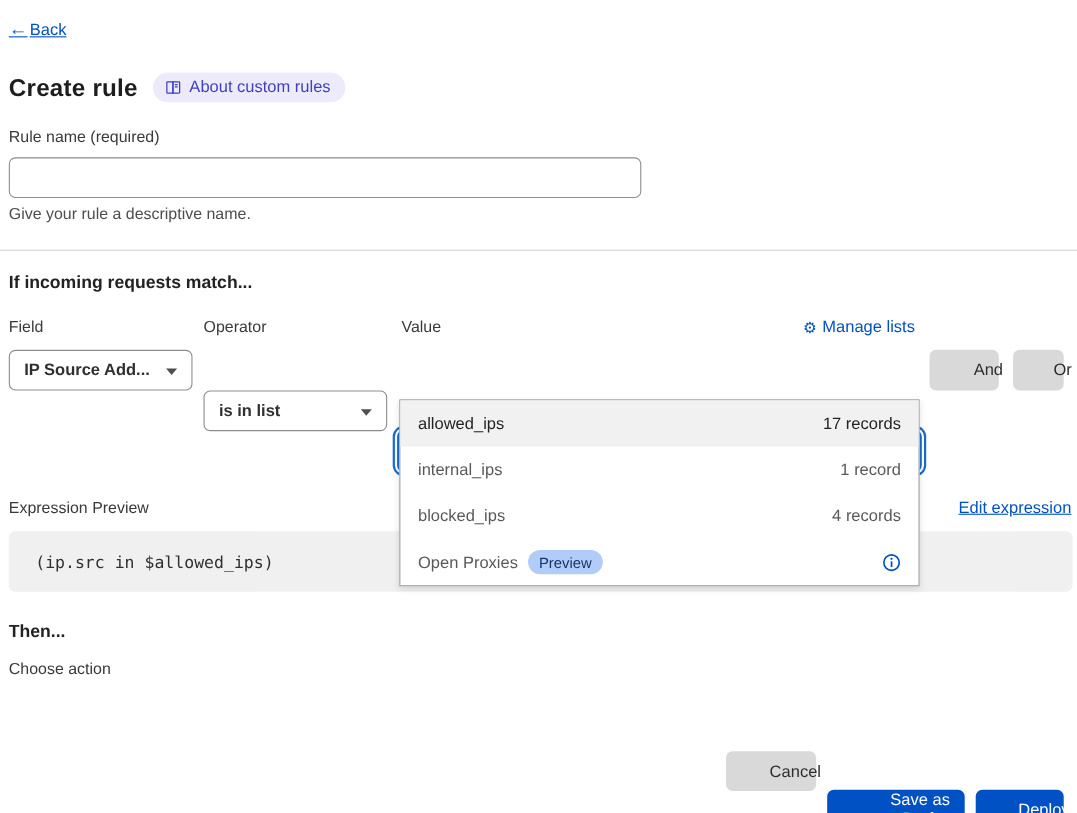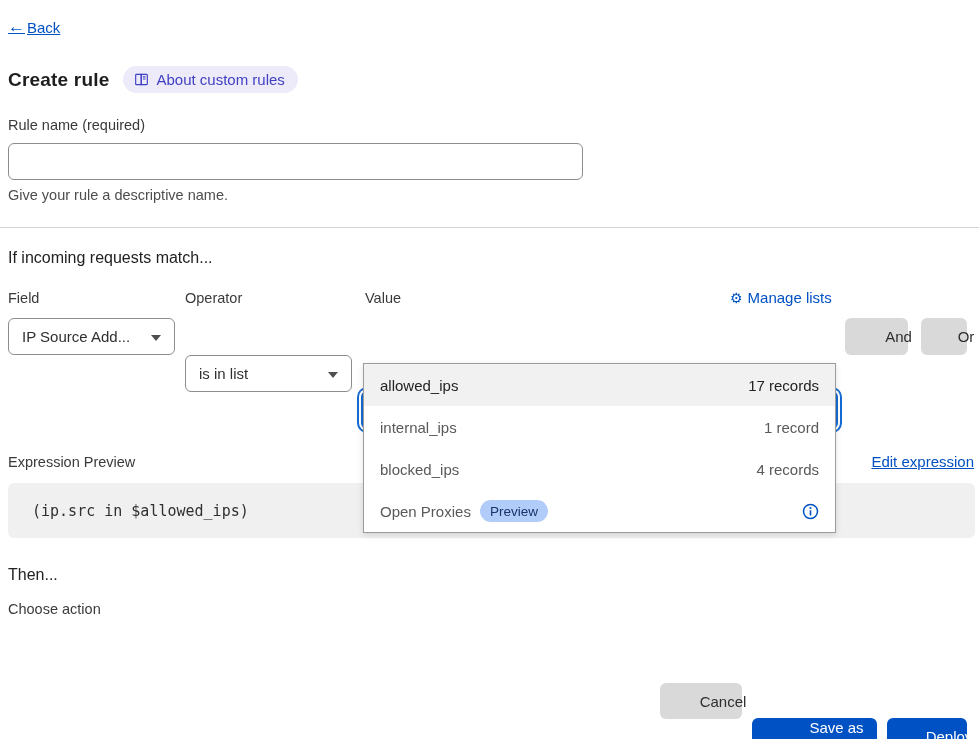--- a/index.html
+++ b/index.html
@@ -20,21 +20,21 @@
   a.link {
     color: #0051c3;
     text-decoration: underline;
     font-size: 15px;
     cursor: pointer;
   }
   .back-link { left: 8px; top: 17px; display: flex; align-items: center; gap: 2px; }
   .back-arrow { font-size: 17px; text-decoration: none; }
 
   .title-row { left: 8px; top: 66px; display: flex; align-items: center; gap: 14px; }
-  .page-title { font-size: 19px; font-weight: 700; color: #1d1d1d; letter-spacing: .2px; }
+  .page-title { font-size: 22px; font-weight: 700; color: #1d1d1d; letter-spacing: .2px; }
   .about-badge {
     display: inline-flex; align-items: center; gap: 7px;
     height: 27px; padding: 0 13px 0 11px;
     background: #edebfa; border-radius: 14px;
     color: #3f3fc1; font-size: 15px; cursor: pointer;
     text-decoration: none;
     justify-content: flex-end;
   }
 
   .field-label { font-size: 14.5px; color: #3a3a3a; }
@@ -43,28 +43,28 @@
   .text-input {
     width: 575px; height: 37px;
     border: 1px solid #8d8d8d; border-radius: 6px;
     font-family: "Liberation Sans", sans-serif;
     font-size: 15px; padding: 0 12px; color: #2f2f2f;
     outline: none; background: #fff;
   }
 
   .divider { left: 0; top: 227px; width: 979px; height: 1px; background: #d4d4d4; }
 
-  .section-heading { font-size: 16px; font-weight: 400; color: #222; }
+  .section-heading { font-size: 16px; font-weight: 700; color: #222; }
 
   .select {
     background: #fff;
     border: 1px solid #8d8d8d; border-radius: 6px;
     height: 37px; display: flex; align-items: center;
     padding: 0 14px 0 13px; position: relative;
-    font-size: 15px; color: #2f2f2f; cursor: pointer;
+    font-size: 15px; color: #2f2f2f; cursor: pointer; font-weight: bold;
   }
   .caret {
     position: absolute; right: 13px; top: 50%;
     margin-top: -2px;
     width: 0; height: 0;
     border-left: 5.5px solid transparent;
     border-right: 5.5px solid transparent;
     border-top: 6px solid #4f4f4f;
   }
 

